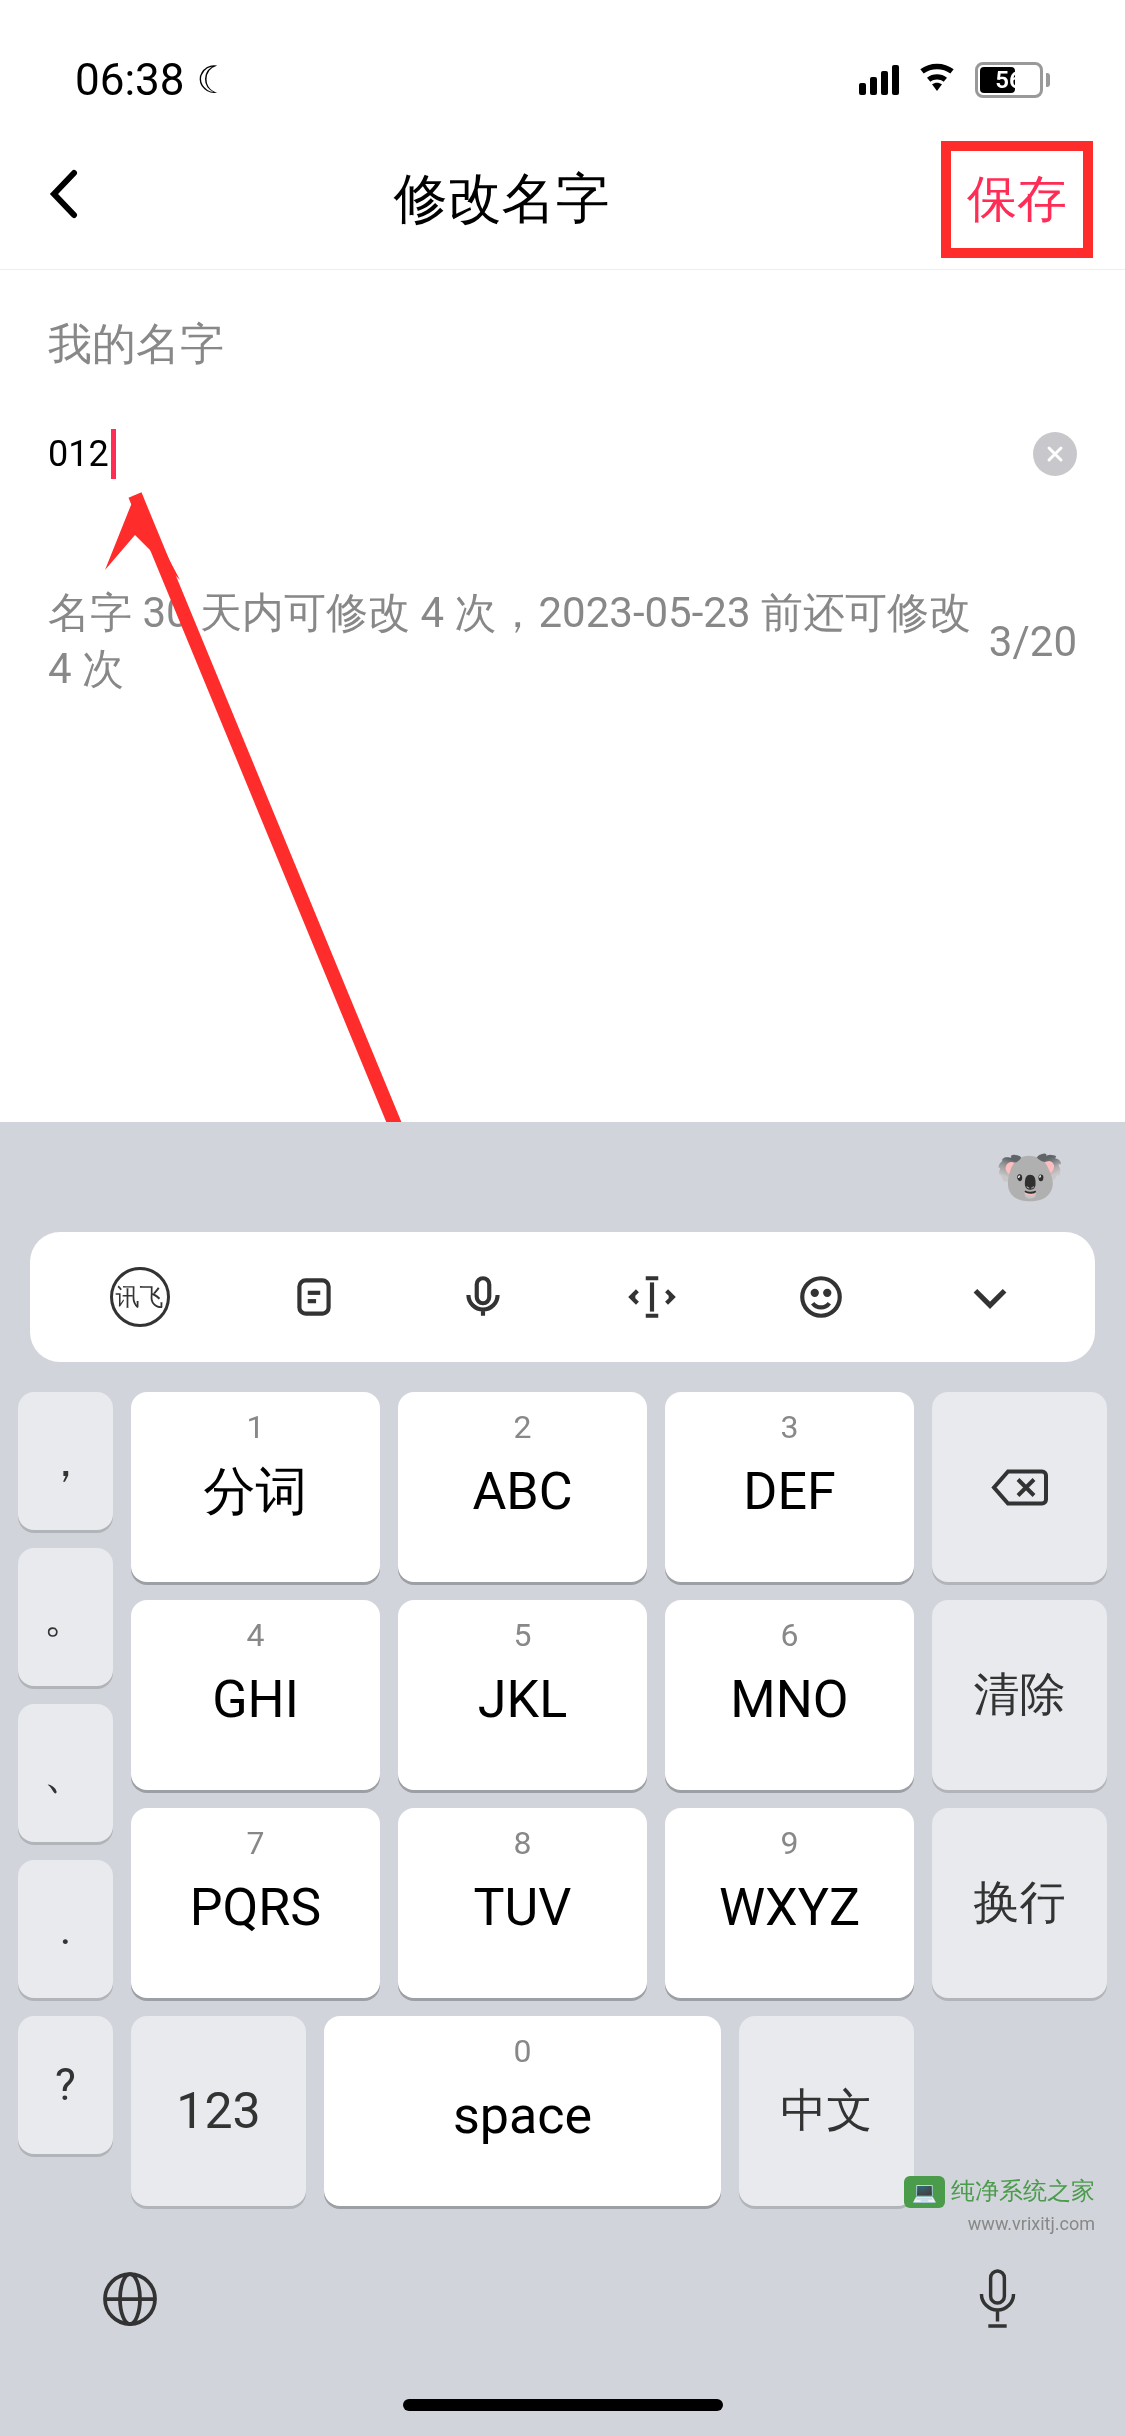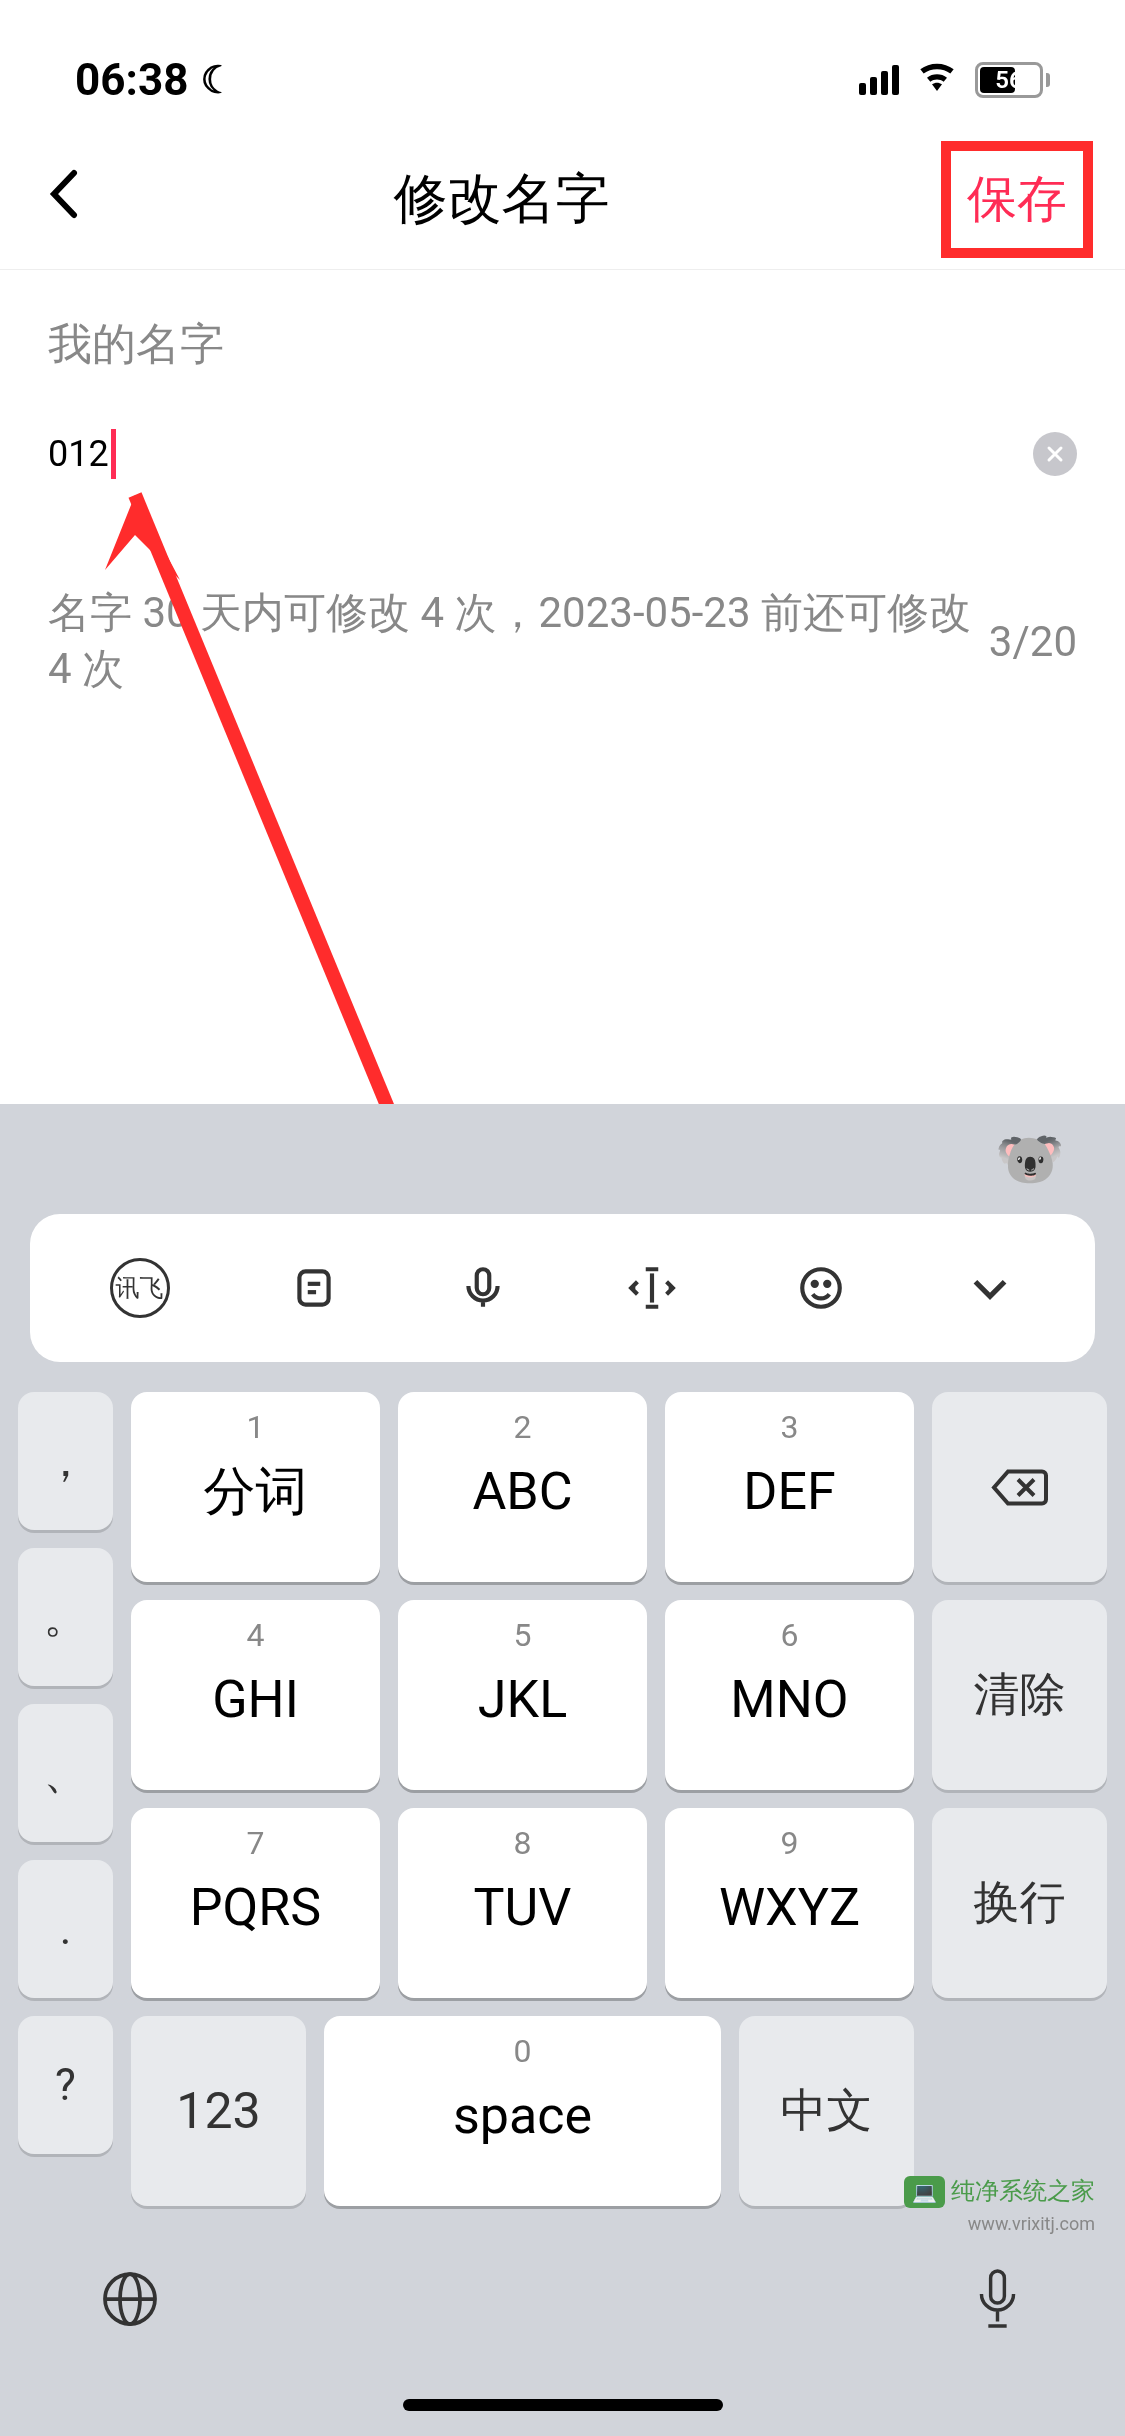--- a/index.html
+++ b/index.html
@@ -25,21 +25,21 @@
       align-items: center;
       padding: 0 75px;
       padding-top: 30px;
     }
     
     .status-left {
       display: flex;
       align-items: center;
       gap: 12px;
       font-size: 44px;
-      font-weight: 700;
+      font-weight: 400;
     }
     
     .moon-icon {
       font-size: 38px;
     }
     
     .status-right {
       display: flex;
       align-items: center;
       gap: 18px;
@@ -225,21 +225,21 @@
     }
     
     .emoji-character {
       font-size: 56px;
     }
     
     .keyboard-toolbar {
       background: #fff;
       border-radius: 30px;
       margin: 0 30px 30px 30px;
-      height: 148px;
+      height: 130px;
       display: flex;
       align-items: center;
       justify-content: space-around;
       padding: 0 20px;
     }
     
     .toolbar-icon {
       display: flex;
       align-items: center;
       justify-content: center;

